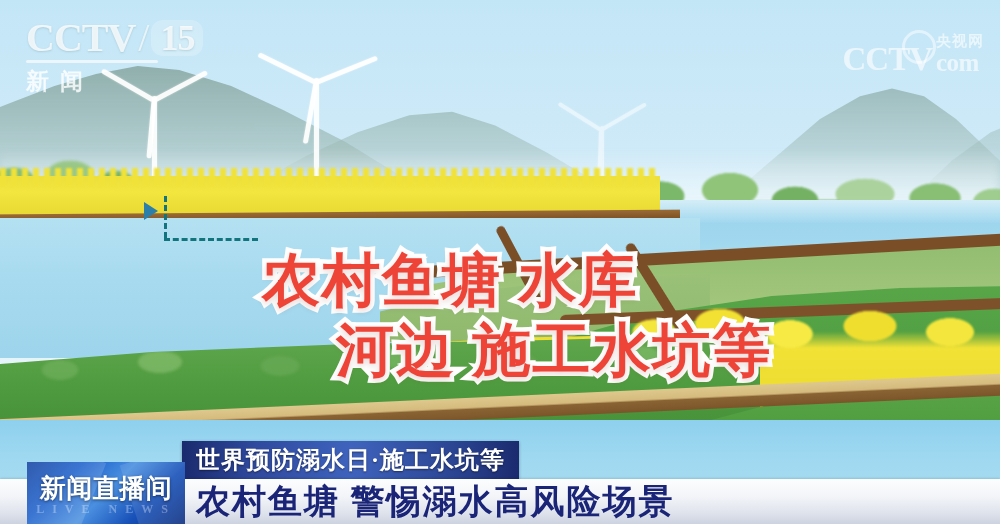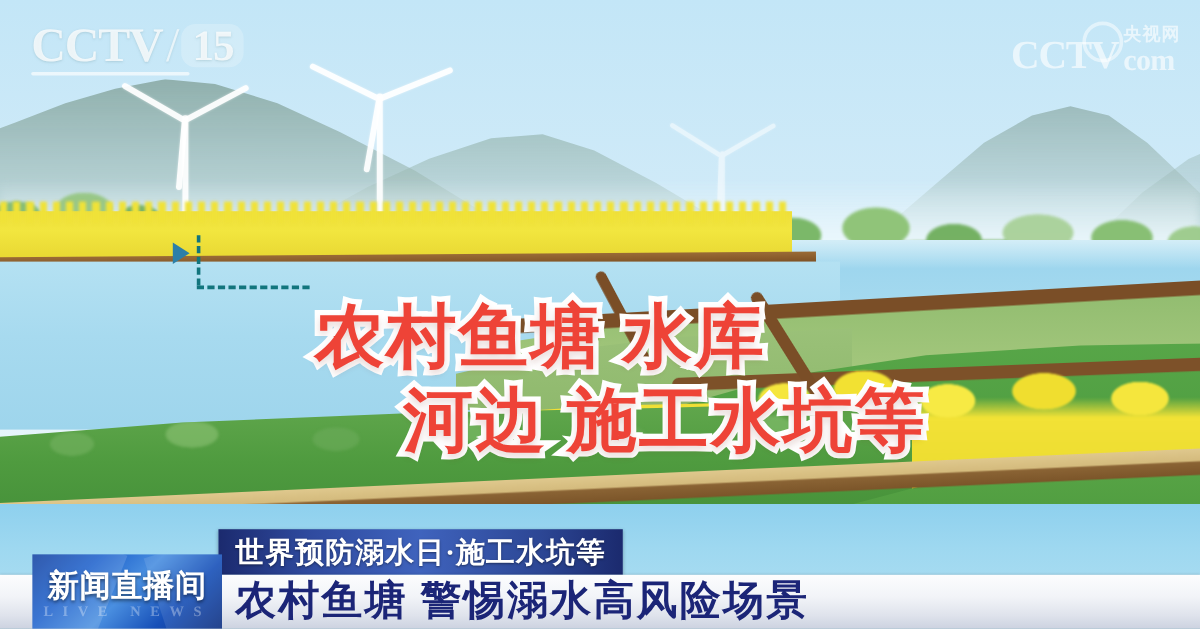--- a/index.html
+++ b/index.html
@@ -168,21 +168,21 @@
     color:rgba(255,255,255,.82); font-weight:bold; }
 
   
   .wm { position:absolute; right:16px; top:22px; color:rgba(255,255,255,.62);
     user-select:none; display:flex; align-items:flex-end; gap:4px; }
   .wm .wm-left { position:relative; font-size:33px; font-weight:bold;
     letter-spacing:-1px; line-height:1; }
   .wm .wm-ring { position:absolute; right:-4px; top:-13px; width:34px; height:34px;
     border:3px solid rgba(255,255,255,.5); border-radius:50%; }
   .wm .wm-right { display:flex; flex-direction:column; line-height:1.05; }
-  .wm .wm-cn { font-size:15px; font-weight:bold; letter-spacing:1px; }
+  .wm .wm-cn { font-size:15px; font-weight:bold; letter-spacing:1px;margin-top:12px; }
   .wm .wm-com { font-size:25px; font-weight:bold; letter-spacing:-.5px; }
 
   
   .jingti { position:absolute; left:168px; top:118px; font-size:82px;
     font-weight:bold; color:#3a9ede; letter-spacing:6px; line-height:1;
     -webkit-text-stroke:11px #ffffff; paint-order:stroke fill;
     text-shadow:0 4px 7px rgba(40,90,120,.22); user-select:none; }
 
   .bracket { position:absolute; left:138px; top:196px; width:120px; height:48px; }
   .bracket .vline { position:absolute; left:26px; top:0; width:0; height:42px;
@@ -290,20 +290,21 @@
   <div class="sand-strip"></div>
   <div class="river-bottom"></div>
 
   <div class="cctv13">
     <div class="mark">
       <span>CCTV</span>
       <span class="slash">/</span>
       <span class="num">15</span>
     </div>
     <div class="uline"></div>
+    <div class="cn">新闻</div>
   </div>
 
   <div class="wm">
     <div class="wm-left">
       <span>CCTV</span>
       <span class="wm-ring"></span>
     </div>
     <div class="wm-right">
       <span class="wm-cn">央视网</span>
       <span class="wm-com">com</span>

